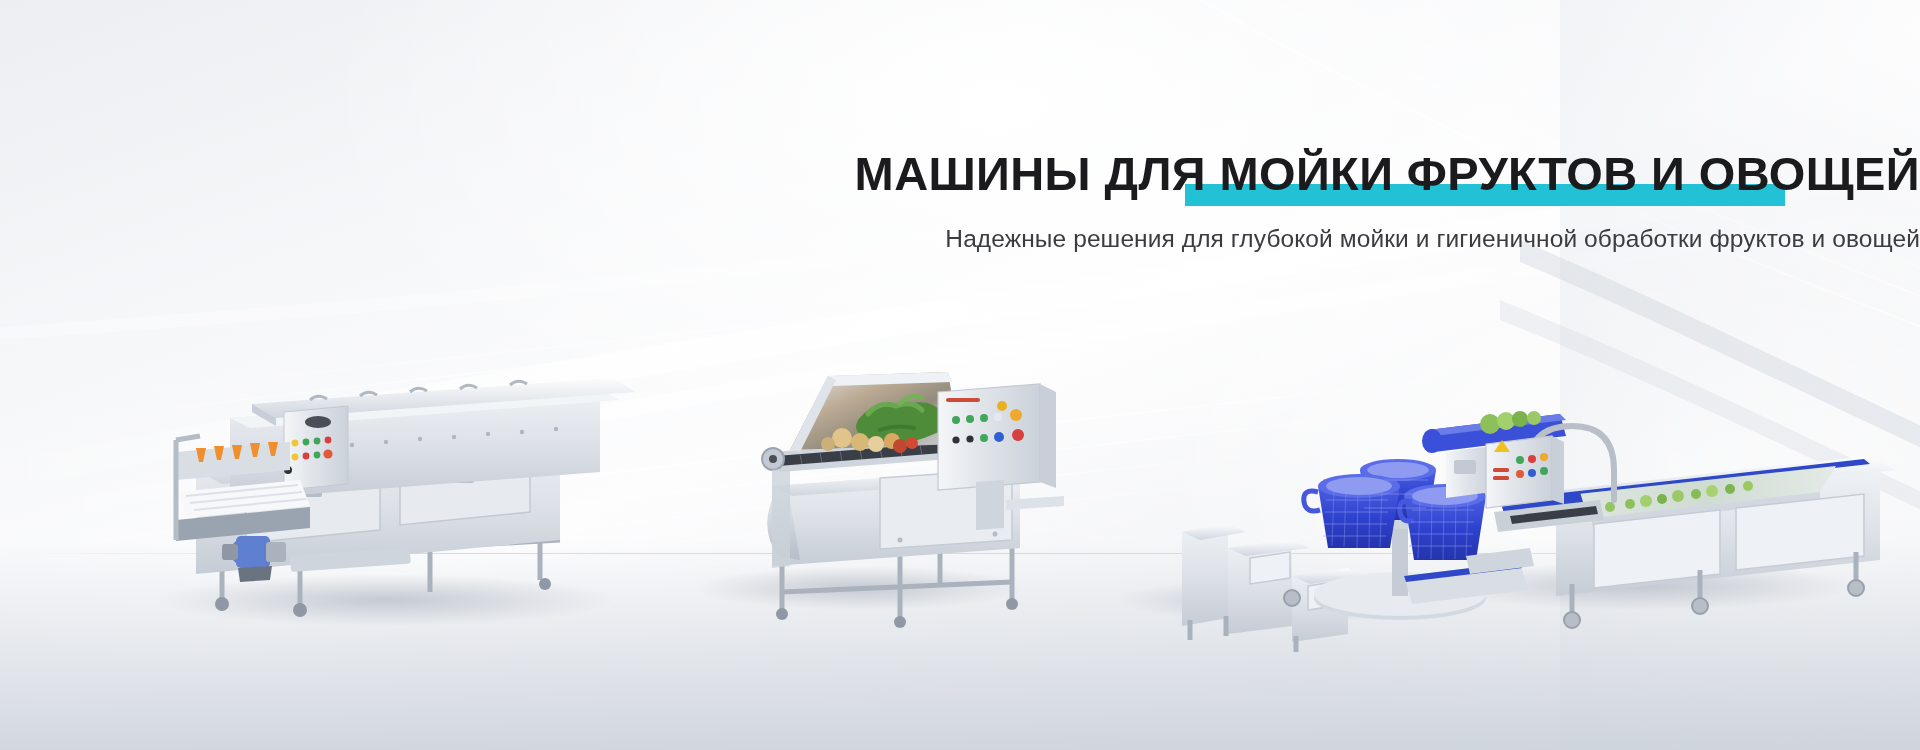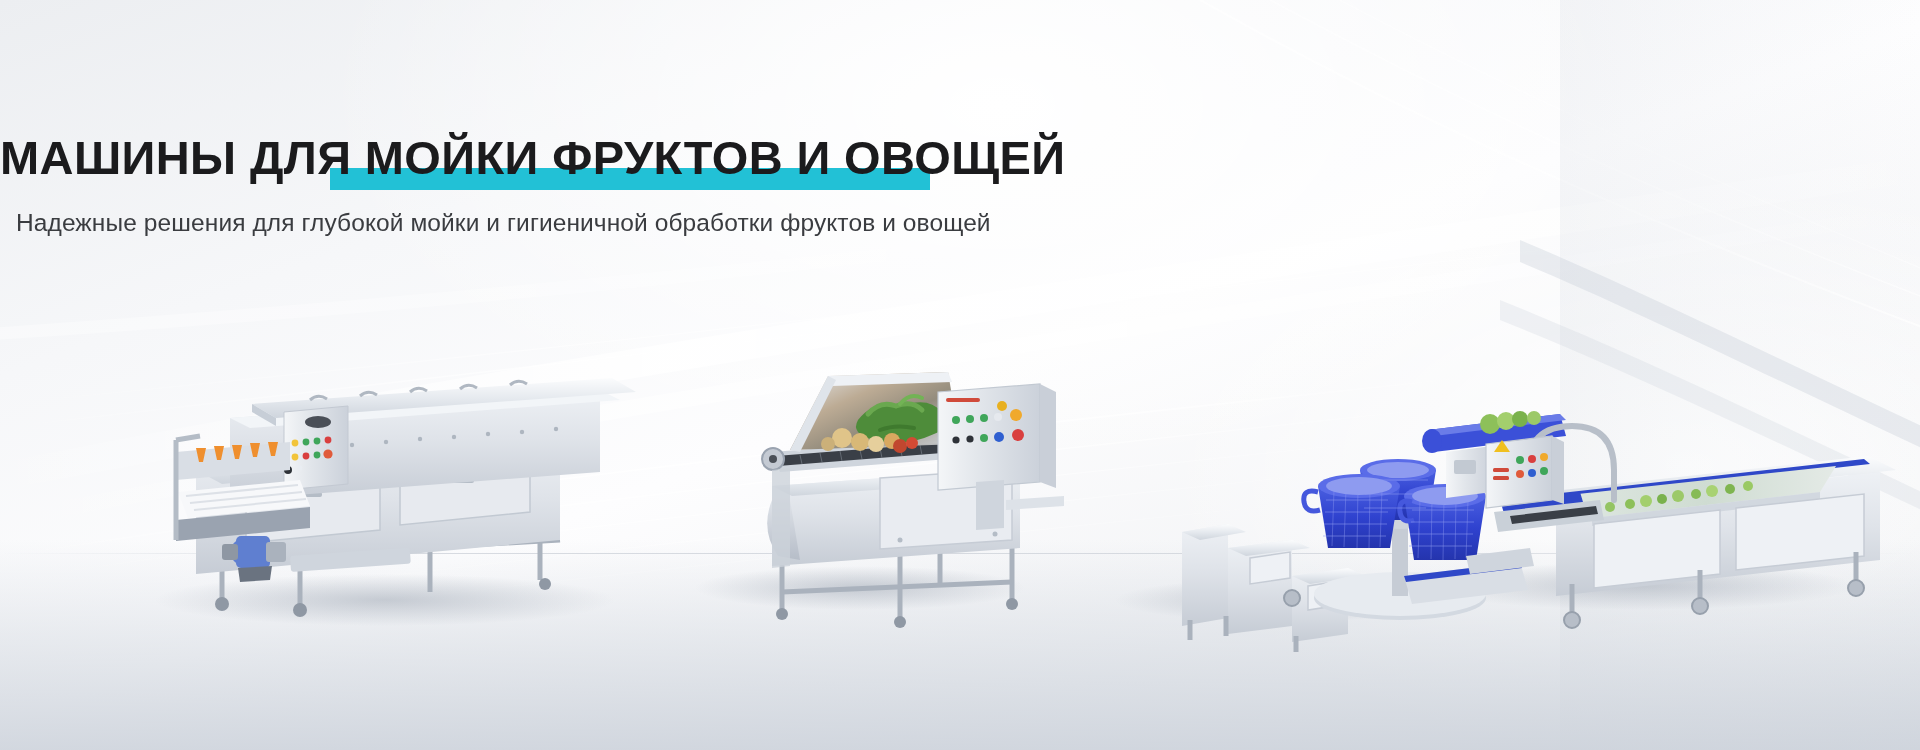--- a/index.html
+++ b/index.html
@@ -22,21 +22,21 @@
   .floor{
     position:absolute;left:0;right:0;bottom:0;height:210px;
     background:linear-gradient(180deg,rgba(222,226,232,0) 0%,rgba(214,219,226,.55) 48%,rgba(203,209,218,.85) 100%);
   }
   .floor-line{
     position:absolute;left:0;right:0;bottom:196px;height:1px;
     background:linear-gradient(90deg,rgba(190,196,205,0) 0%,rgba(186,192,202,.55) 22%,rgba(186,192,202,.5) 76%,rgba(190,196,205,0) 100%);
   }
   
   .text-block{
-    position:absolute;left:0;right:0;top:128px;text-align:left;z-index:30;
+    position:absolute;left:0;right:0;top:144px;text-align:right;z-index:30;padding-left:8px;
   }
   .title-wrap{position:relative;display:inline-block;}
   .hl-bar{
     position:absolute;left:330px;top:40px;width:600px;height:22px;
     background:#22c1d6;z-index:1;
   }
   .title{
     position:relative;z-index:2;margin:0;
     font-size:47px;line-height:60px;font-weight:700;letter-spacing:.4px;
     color:#1b1b1d;white-space:nowrap;

